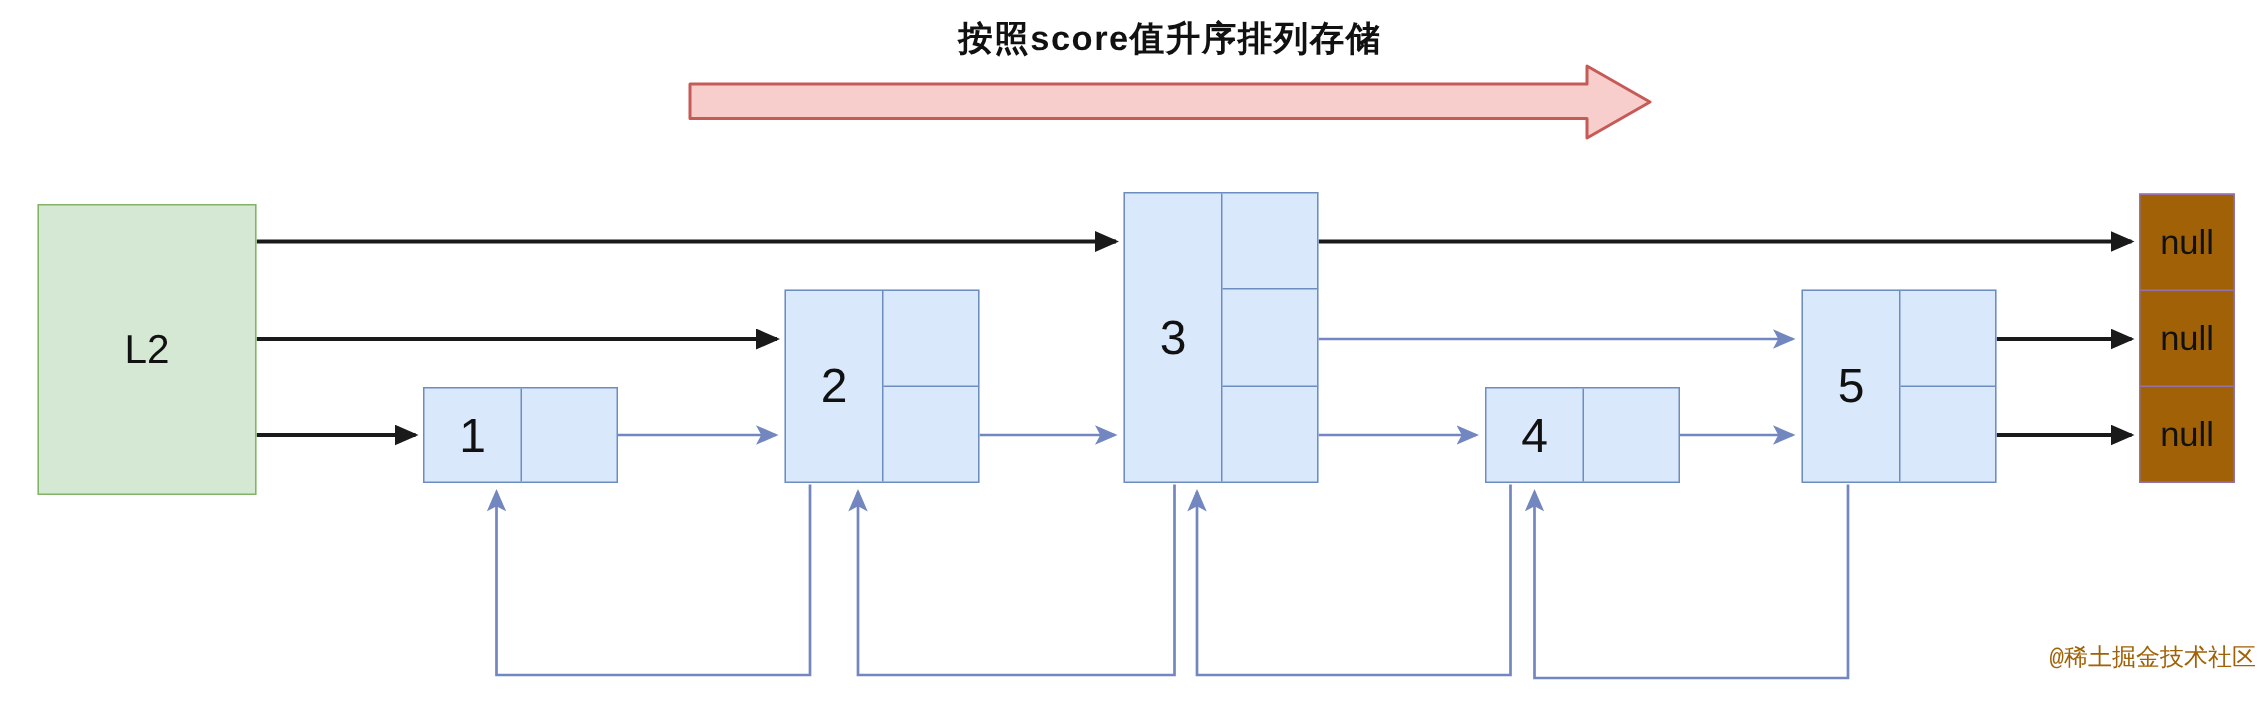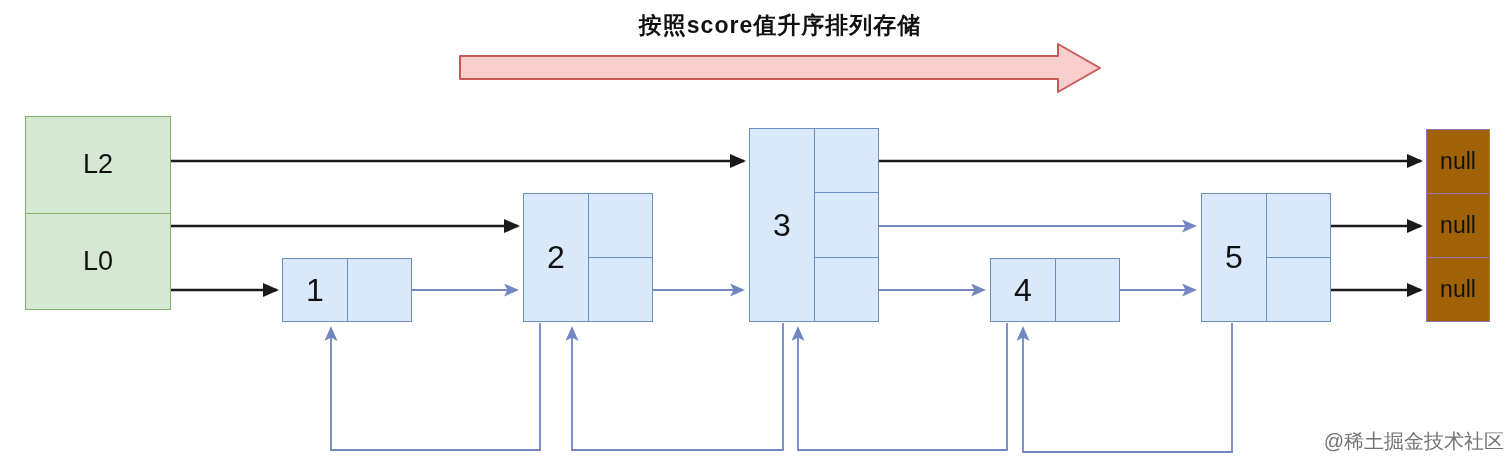--- a/index.html
+++ b/index.html
@@ -23,21 +23,21 @@
   }
 
   
   svg.layer {
     position: absolute; left: 0; top: 0;
     width: 1512px; height: 468px;
   }
 
   
   .lvlbox {
-    position: absolute; left: 25px; top: 116px;
+    position: absolute; left: 25px; top: 136px;
     width: 146px; height: 194px;
     border: 1.6px solid #82b366;
     background: #d5e8d4;
     display: flex; flex-direction: column;
   }
   .lvlrow {
     flex: 1;
     display: flex; align-items: center; justify-content: center;
     font-size: 27px; color: #111;
   }
@@ -75,22 +75,23 @@
     flex: 1;
     display: flex; align-items: center; justify-content: center;
     font-size: 23px; color: #111;
   }
   .nullcell + .nullcell { border-top: 1.6px solid #9673a6; }
 
   
   .watermark {
     position: absolute;
     right: 8px; top: 428px;
-    font-size: 20px;
-    color: #737373;
+    font-size: 16px;
+    color: #a16207;
+    font-family: Liberation Mono, monospace;
   }
 </style>
 </head>
 <body>
 
 <svg class="layer">
   <defs>
     <marker id="mblack" markerUnits="userSpaceOnUse" markerWidth="16" markerHeight="14" refX="14" refY="7" orient="auto">
       <path d="M0,0 L16,7 L0,14 z" fill="#1a1a1a"></path>
     </marker>
@@ -120,21 +121,20 @@
   <polyline points="540,323 540,450 331,450 331,328" fill="none" stroke="#7286c0" stroke-width="1.8" marker-end="url(#mblue)"></polyline>
   <polyline points="783,323 783,450 572,450 572,328" fill="none" stroke="#7286c0" stroke-width="1.8" marker-end="url(#mblue)"></polyline>
   <polyline points="1007,323 1007,450 798,450 798,328" fill="none" stroke="#7286c0" stroke-width="1.8" marker-end="url(#mblue)"></polyline>
   <polyline points="1232,323 1232,452 1023,452 1023,328" fill="none" stroke="#7286c0" stroke-width="1.8" marker-end="url(#mblue)"></polyline>
 </svg>
 
 <div class="title">按照score值升序排列存储</div>
 
 <div class="lvlbox">
   <div class="lvlrow">L2</div>
-  <div class="lvlrow">L0</div>
 </div>
 
 <div class="node" style="left:282px; top:258px; width:130px; height:64px;">
   <div class="nval">1</div>
   <div class="ncol">
     <div class="ncell"></div>
   </div>
 </div>
 
 <div class="node" style="left:523px; top:193px; width:130px; height:129px;">

